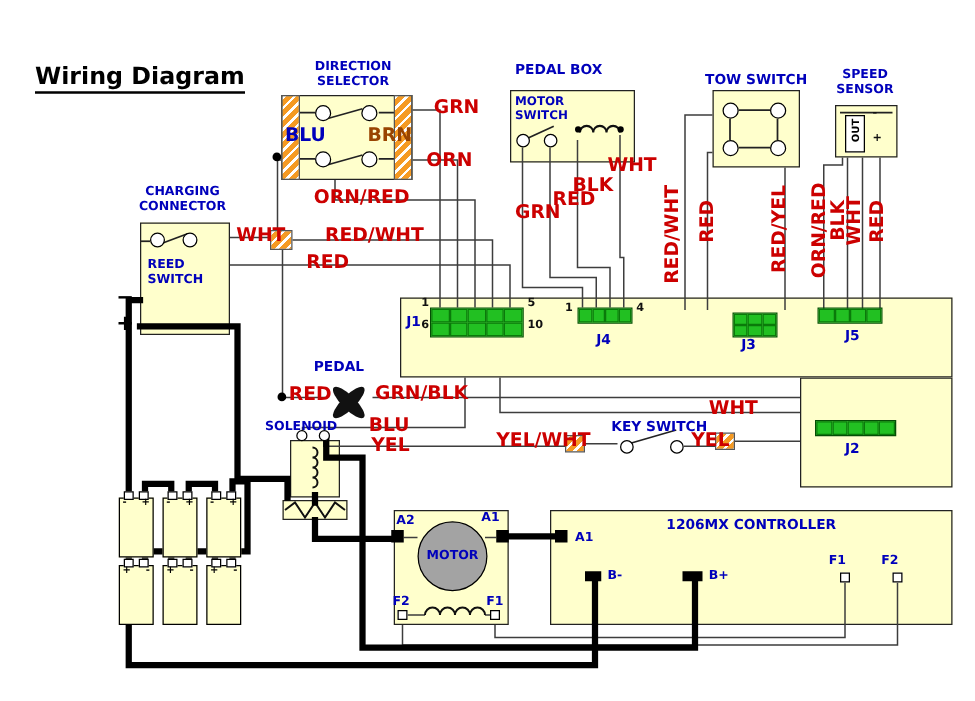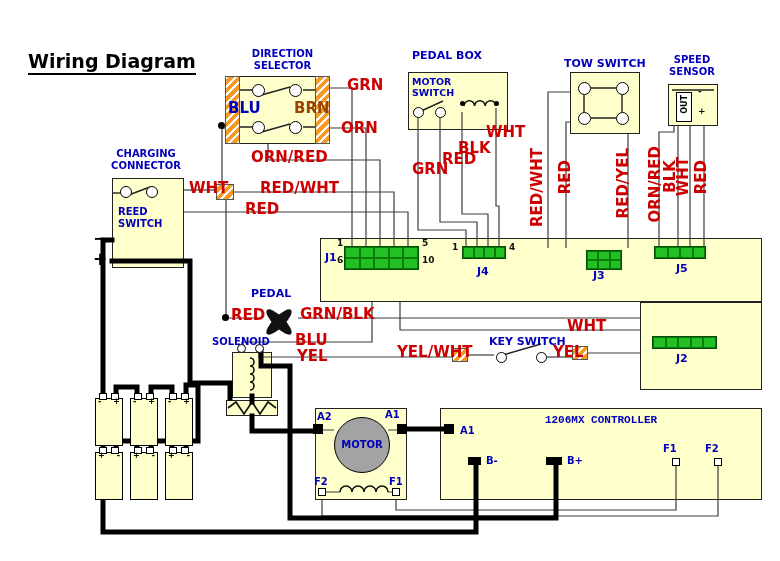--- a/index.html
+++ b/index.html
@@ -310,21 +310,21 @@
   </div>
   <div class="sq" style="left:313px;top:424px;width:10px;height:10px;"></div>
   <div class="sq" style="left:397px;top:424px;width:10px;height:10px;"></div>
   <div class="wsq" style="left:318px;top:488px;width:8px;height:8px;"></div>
   <div class="wsq" style="left:392px;top:488px;width:8px;height:8px;"></div>
   <div class="bl sm" style="left:317px;top:411px;">A2</div>
   <div class="bl sm" style="left:385px;top:409px;">A1</div>
   <div class="bl sm" style="left:314px;top:476px;">F2</div>
   <div class="bl sm" style="left:389px;top:476px;">F1</div>
 
-  <div class="bl center" style="left:440px;top:414px;width:322px;font-family:Liberation Mono, monospace;">1206MX CONTROLLER</div>
+  <div class="bl center" style="left:440px;top:414px;width:322px;">1206MX CONTROLLER</div>
   <div class="sq" style="left:444px;top:424px;width:10px;height:10px;"></div>
   <div class="bl sm" style="left:460px;top:425px;">A1</div>
   <div class="sq" style="left:468px;top:457px;width:13px;height:8px;"></div>
   <div class="bl sm" style="left:486px;top:455px;">B-</div>
   <div class="sq" style="left:546px;top:457px;width:16px;height:8px;"></div>
   <div class="bl sm" style="left:567px;top:455px;">B+</div>
   <div class="wsq" style="left:672px;top:458px;width:8px;height:8px;"></div>
   <div class="bl sm" style="left:663px;top:443px;">F1</div>
   <div class="wsq" style="left:714px;top:458px;width:8px;height:8px;"></div>
   <div class="bl sm" style="left:705px;top:443px;">F2</div>

